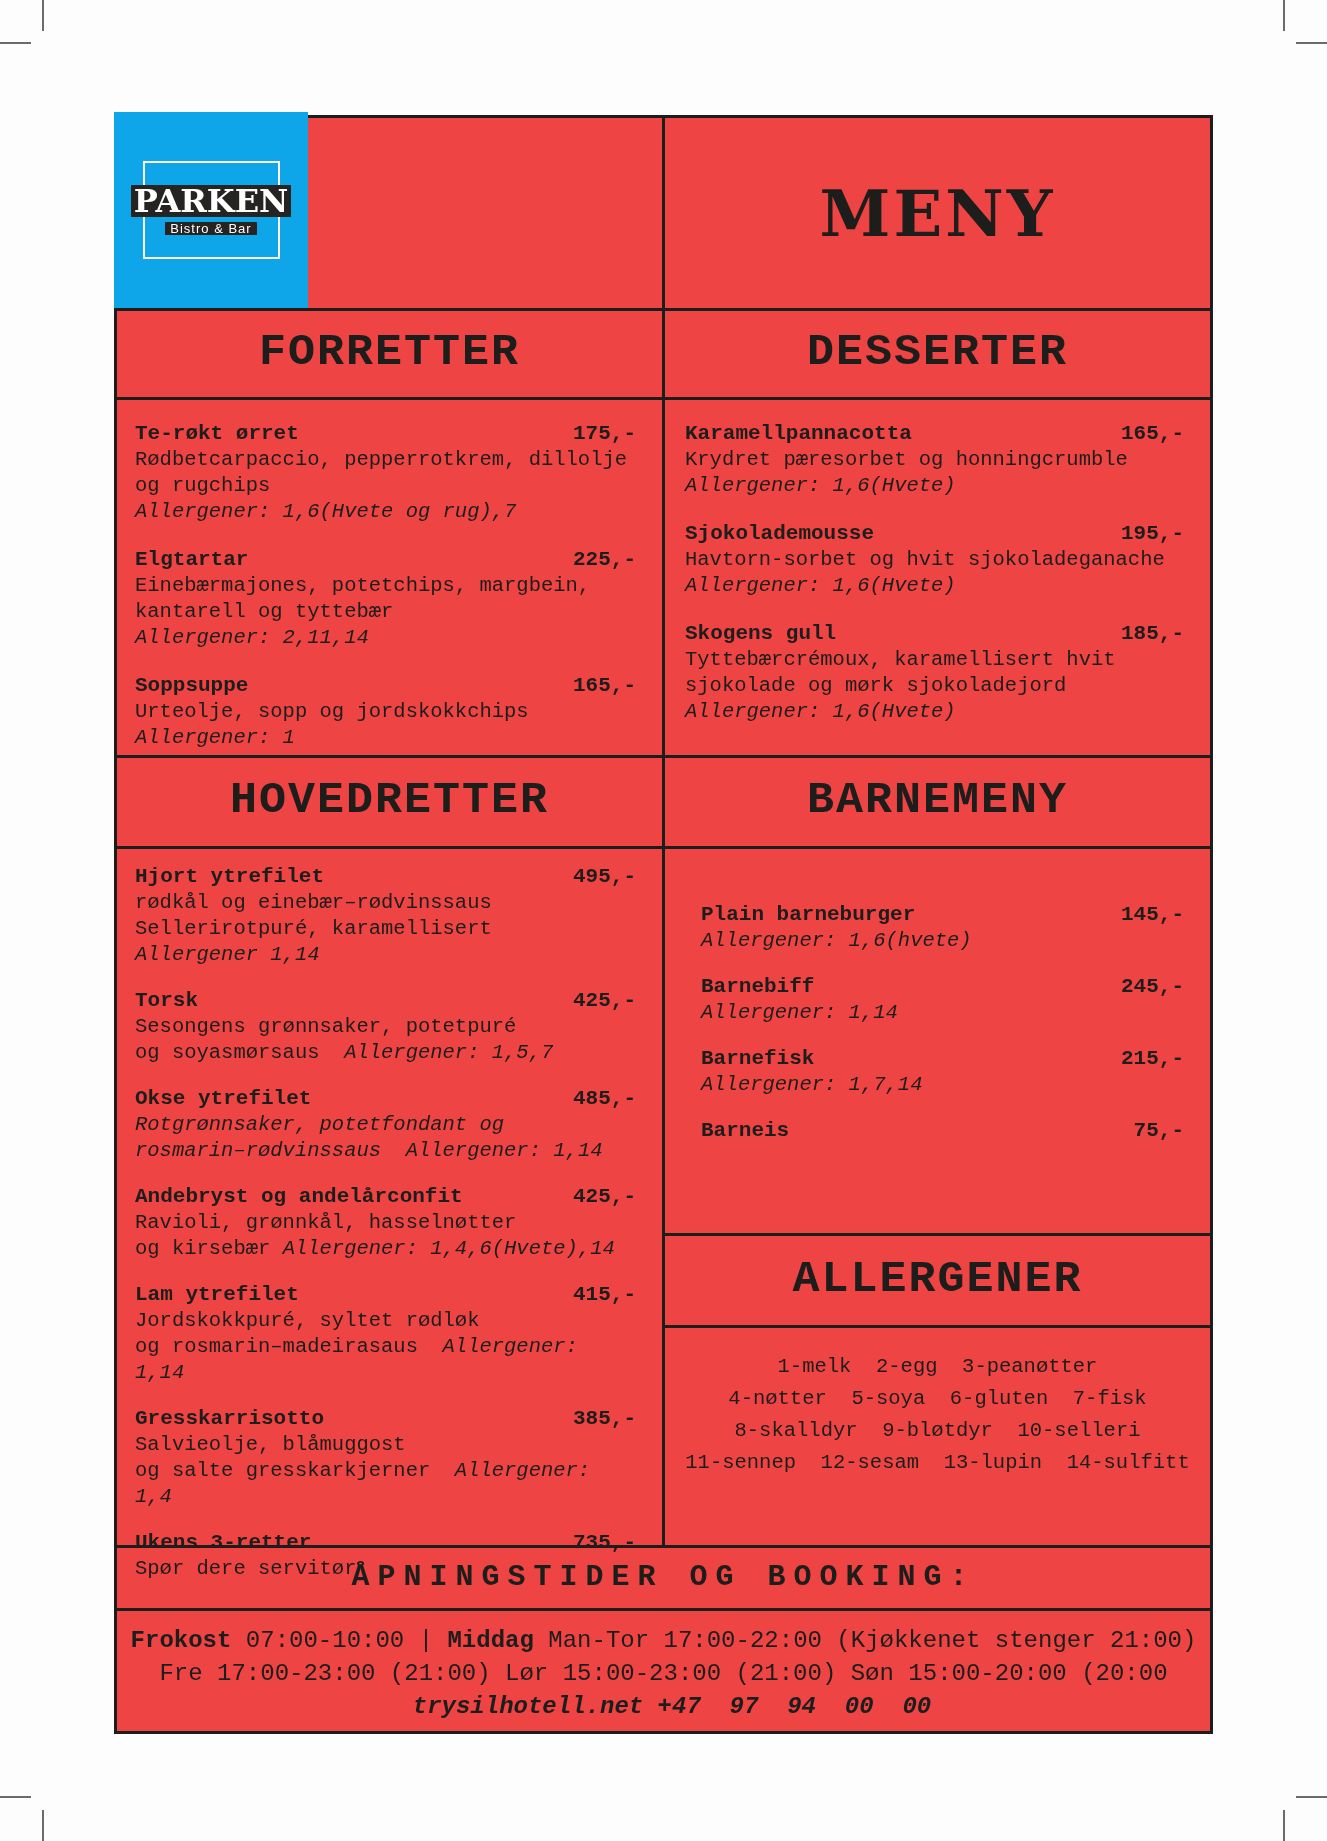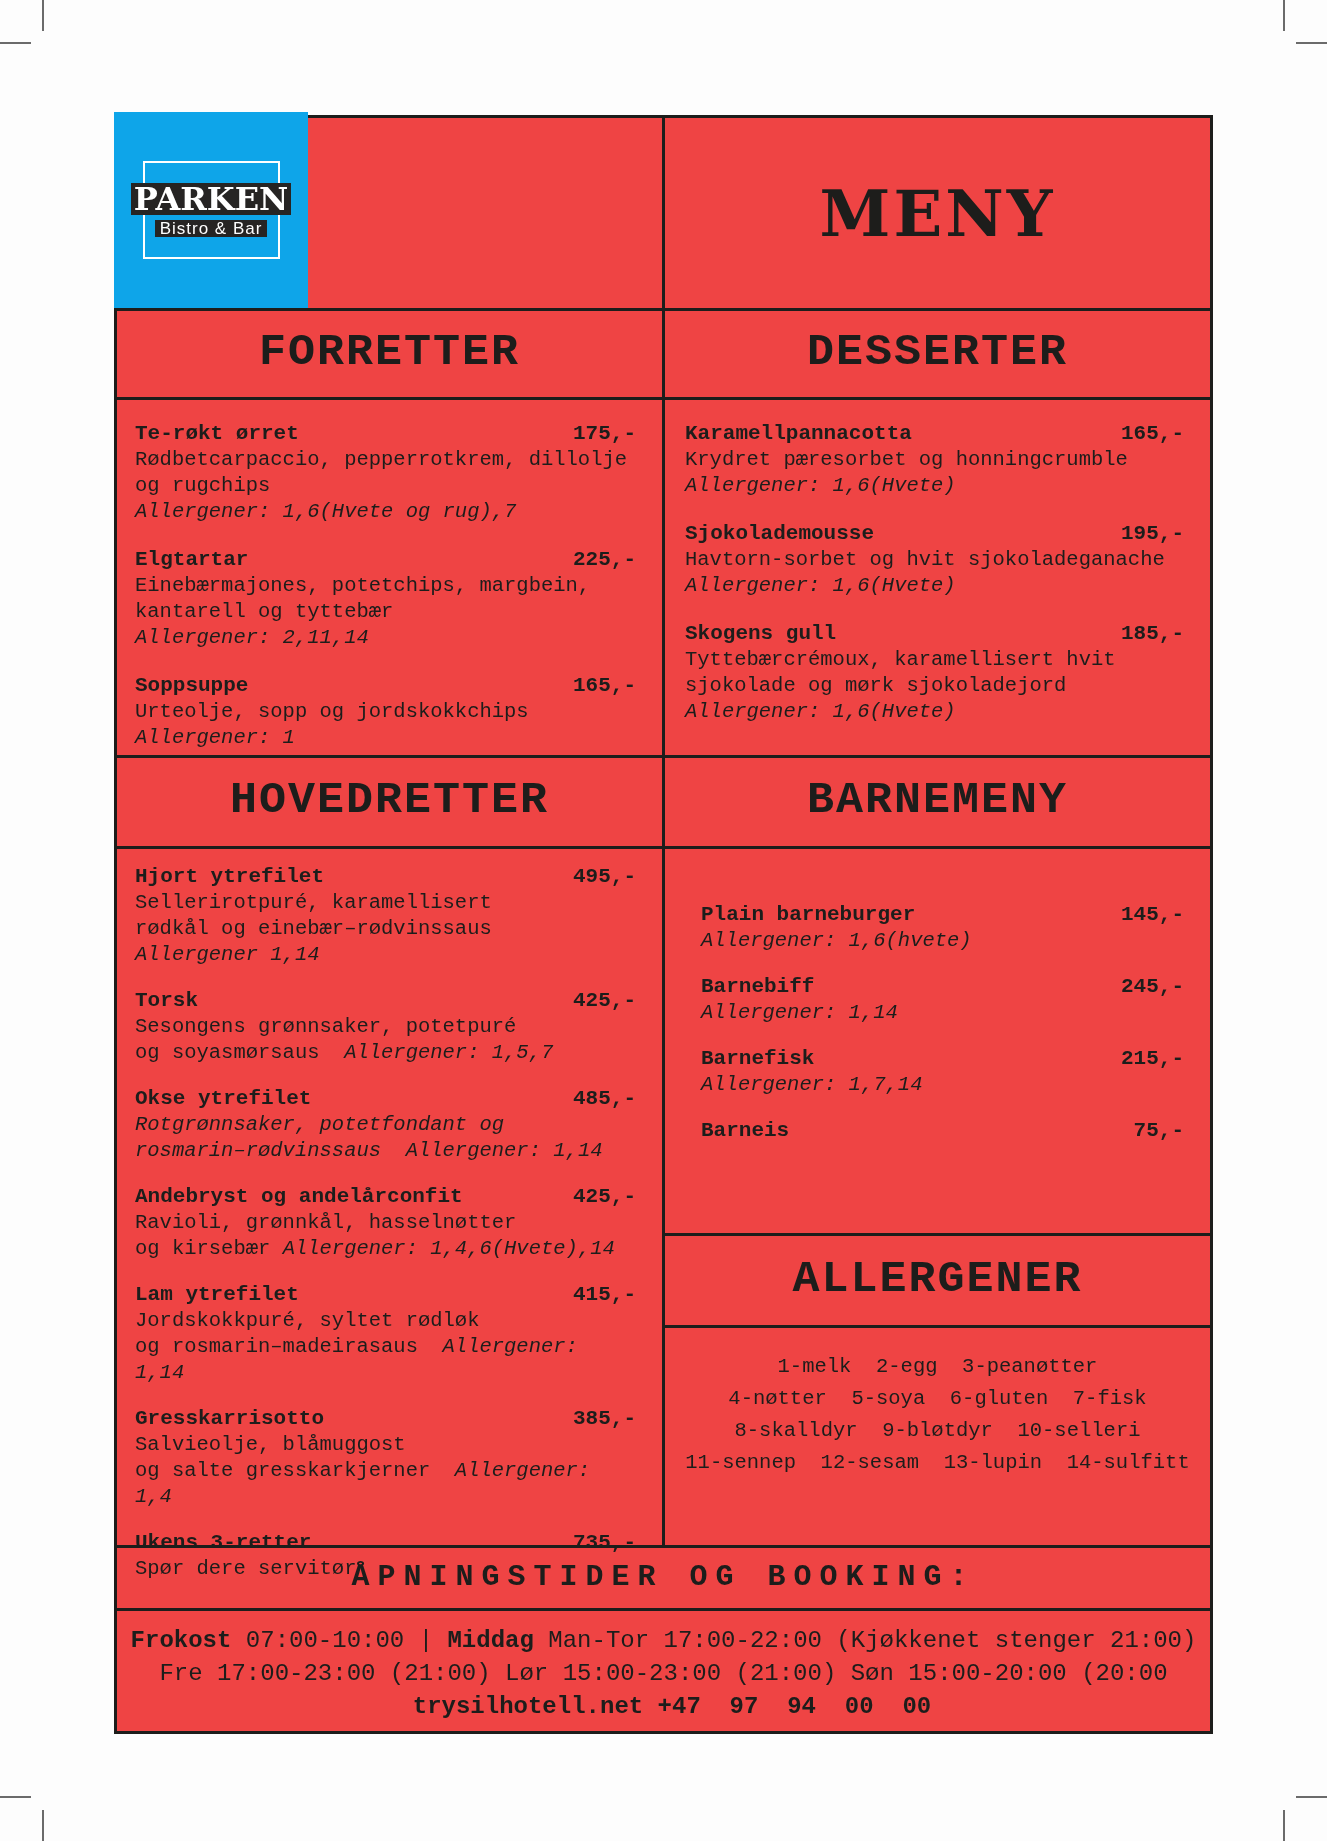--- a/index.html
+++ b/index.html
@@ -31,30 +31,30 @@
   .nm{font-weight:bold;font-size:21px;}
   .pr{font-weight:bold;font-size:21px;}
   .ds{font-size:20.5px;}
   .it{font-style:italic;}
   
   .alg-list{position:absolute;text-align:center;font-size:20.5px;line-height:32px;}
   
   .foot-hdr{font-weight:bold;font-size:30px;letter-spacing:8px;}
   .foot-text{position:absolute;text-align:center;font-size:24px;line-height:33px;padding-top:16px;}
   .b{font-weight:bold;}
-  .bi{font-weight:bold;padding-left:17px;}
+  .bi{font-weight:bold;font-style:italic;padding-left:17px;}
   
   .logo{position:absolute;left:114px;top:112px;width:194px;height:196px;
         background:#0ea5e9;display:flex;align-items:center;justify-content:center;z-index:5;}
   .logo-frame{width:133px;height:94px;border:2px solid #ffffff;
               display:flex;flex-direction:column;align-items:center;justify-content:center;gap:5px;}
   .logo-name{position:relative;font-family:"DejaVu Serif",serif;font-weight:bold;
              font-size:32px;color:#ffffff;background:#262423;padding:0 3px;
              white-space:nowrap;line-height:1;}
-  .logo-sub{font-family:"Liberation Sans",sans-serif;font-size:17px;color:#ffffff;
+  .logo-sub{font-family:"Liberation Sans",sans-serif;font-size:13px;color:#ffffff;
             letter-spacing:1px;background:#262423;padding:0 5px;line-height:1;}
 </style>
 </head>
 <body>
 
 <div class="cm" style="left:42px;top:0;width:2px;height:31px;"></div>
 <div class="cm" style="left:0;top:42px;width:31px;height:2px;"></div>
 <div class="cm" style="left:1283px;top:0;width:2px;height:31px;"></div>
 <div class="cm" style="left:1296px;top:42px;width:31px;height:2px;"></div>
 <div class="cm" style="left:0;top:1796px;width:31px;height:2px;"></div>
@@ -148,22 +148,22 @@
   <div class="cell" style="left:548px;top:637px;width:545px;height:91px;">
     <span class="sec-title" data-bind="barnemeny.title">BARNEMENY</span>
   </div>
 
   <div class="items items-main" style="left:0;top:728px;width:545px;height:699px;padding:18px 26px 0 18px;box-sizing:border-box;">
     <div class="item">
       <div class="nrow">
           <span class="nm" data-bind="hovedretter.items.0.name">Hjort ytrefilet</span>
           <span class="pr" data-bind="hovedretter.items.0.price">495,-</span>
         </div>
+      <div class="ds" data-bind="hovedretter.items.0.desc.1">rødkål og einebær–rødvinssaus</div>
       <div class="ds" data-bind="hovedretter.items.0.desc.0">Sellerirotpuré, karamellisert</div>
-      <div class="ds" data-bind="hovedretter.items.0.desc.1">rødkål og einebær–rødvinssaus</div>
       <div class="ds it" data-bind="hovedretter.items.0.allerg">Allergener 1,14</div>
     </div>
     <div class="item">
       <div class="nrow">
           <span class="nm" data-bind="hovedretter.items.1.name">Torsk</span>
           <span class="pr" data-bind="hovedretter.items.1.price">425,-</span>
         </div>
       <div class="ds" data-bind="hovedretter.items.1.desc.0">Sesongens grønnsaker, potetpuré</div>
       <div class="ds"><span data-bind="hovedretter.items.1.tail">og soyasmørsaus</span><span class="it" data-bind="hovedretter.items.1.tail_allerg">  Allergener: 1,5,7</span></div>
     </div>

